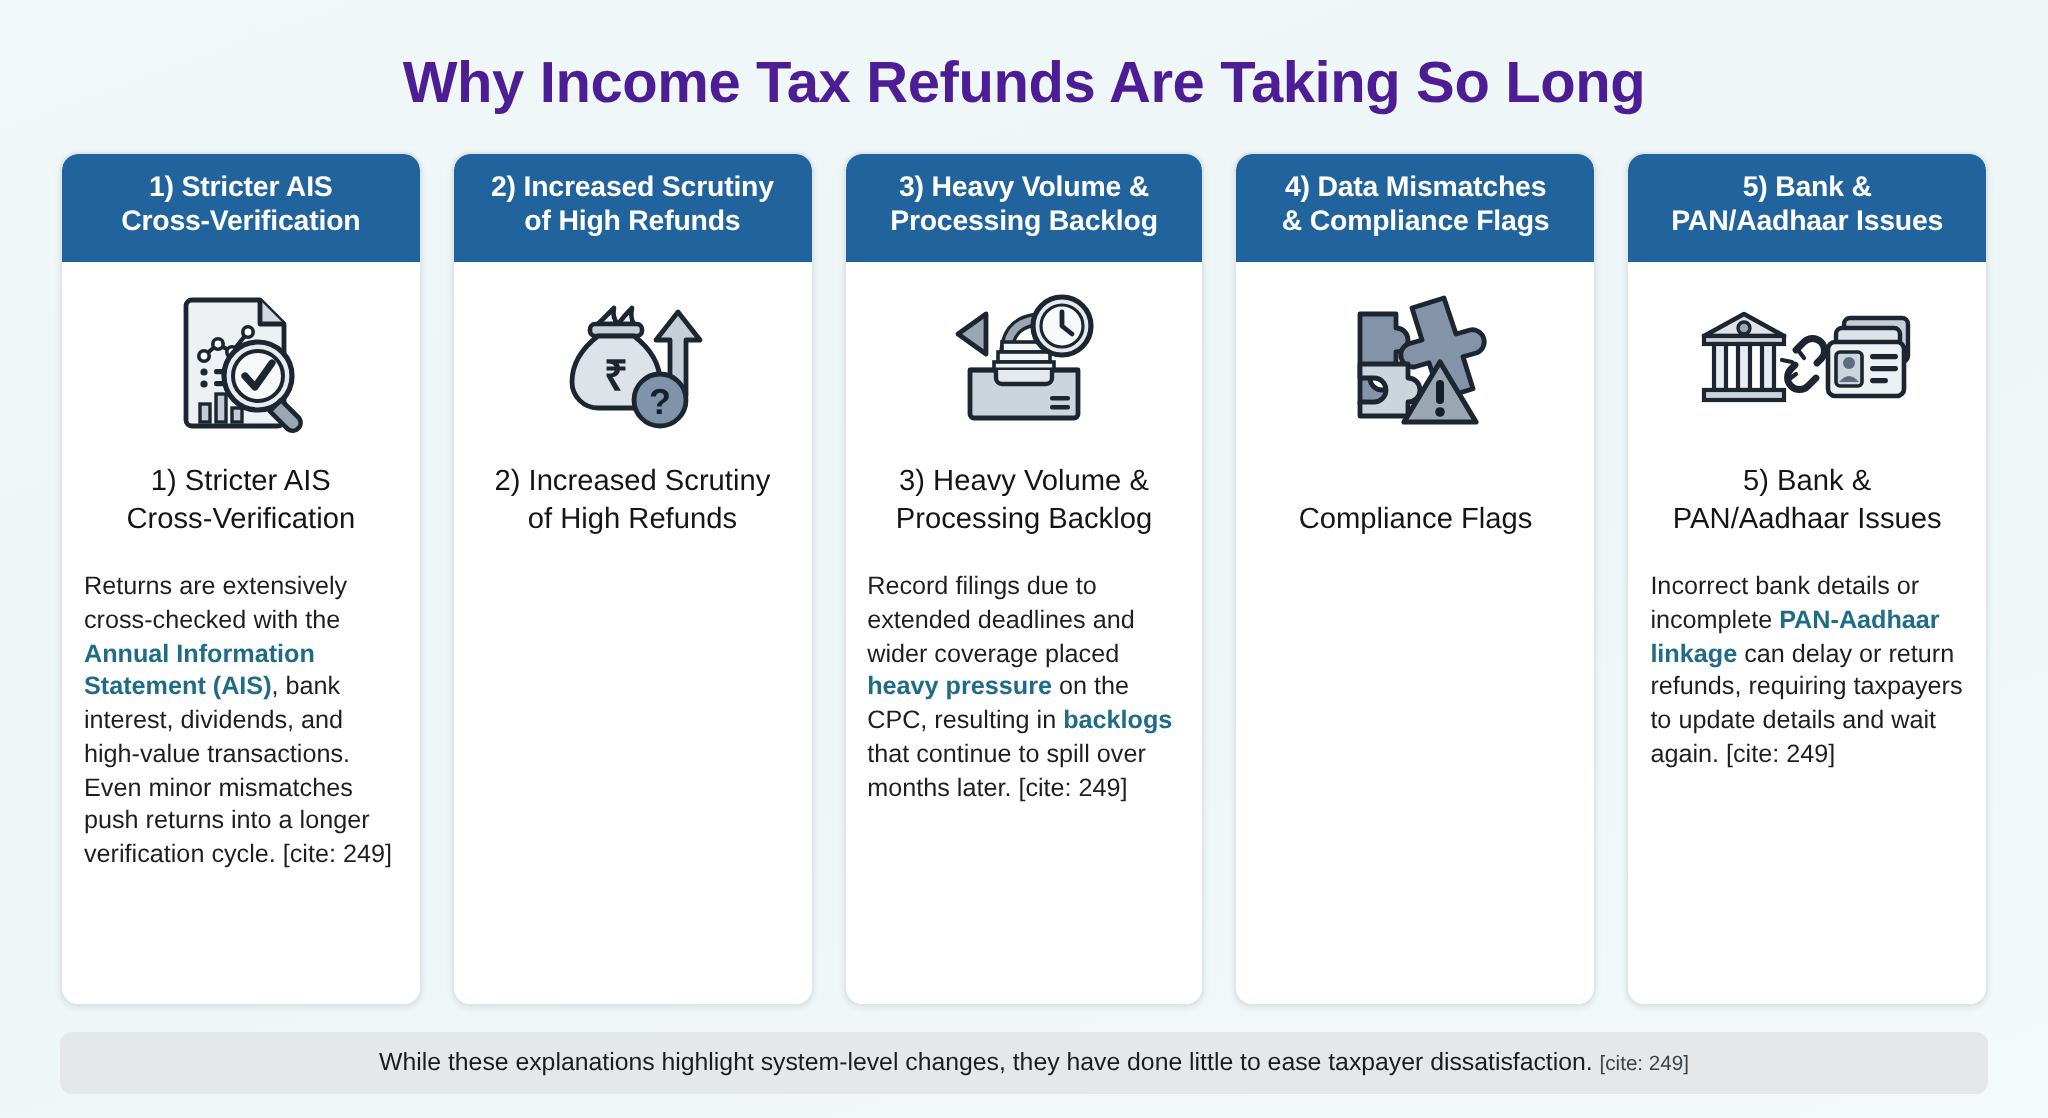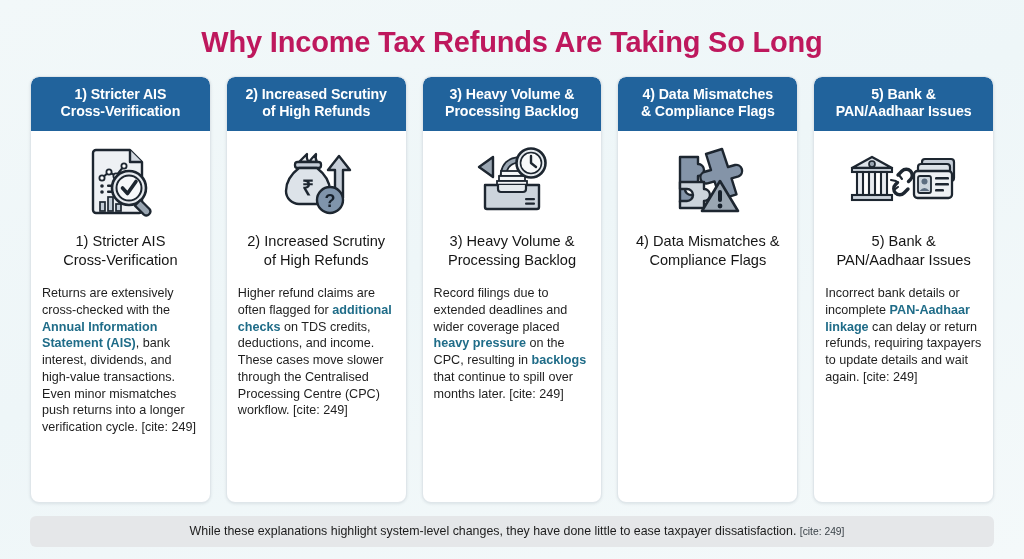--- a/index.html
+++ b/index.html
@@ -29,21 +29,21 @@
   
   .header {
     text-align: center;
     flex: 0 0 auto;
   }
 
   .title {
     font-size: 29px;
     font-weight: bold;
     letter-spacing: -0.2px;
-    color: #be185d;
+    color: #4c1d95;
     line-height: 1.16;
     padding-top: 4px;
   }
 
   .subtitle {
     margin-top: 10px;
     font-size: 13.6px;
     color: #23282d;
     line-height: 1.3;
     white-space: nowrap;
@@ -213,24 +213,20 @@
             <text x="31" y="51" font-family="'Liberation Sans',sans-serif" font-size="21" font-weight="bold" text-anchor="middle" fill="#1d2630">₹</text>
             <path d="M58 54 v-28 l-7 0 l11 -14 l11 14 l-7 0 v28 z" fill="#c6ced8" stroke="#1d2630" stroke-width="2.4" stroke-linejoin="round"></path>
             <circle cx="53" cy="56" r="13" fill="#7f94ab" stroke="#1d2630" stroke-width="2.4"></circle>
             <text x="53" y="63" font-family="'Liberation Sans',sans-serif" font-size="18" font-weight="bold" text-anchor="middle" fill="#16202b">?</text>
           </svg>
         </div>
         <div class="card-title">
           <span>2) Increased Scrutiny</span><br>
           <span>of High Refunds</span>
         </div>
-        <div class="card-text">
-          <span>Higher refund claims are often flagged for </span><span class="hl">additional checks</span><span> on TDS credits, deductions, and income.
-These cases move slower through the Centralised Processing Centre (CPC) workflow. [cite: 249]</span>
-        </div>
       </div>
     </div>
 
     <div class="card">
       <div class="card-header">
         <span>3) Heavy Volume &amp;</span><br>
         <span>Processing Backlog</span>
       </div>
       <div class="card-body">
         <div class="icon-wrap">
@@ -270,21 +266,21 @@
           <svg width="76" height="72" viewBox="0 0 76 72">
             <path d="M10 12 h18 v7 a6 6 0 0 1 6 6 a6 6 0 0 1 -6 6 v7 h-7 a6 6 0 0 0 -6 6 a6 6 0 0 0 6 6 h7 v7 h-18 z" fill="#8494a8" stroke="#1d2630" stroke-width="2.4" stroke-linejoin="round"></path>
             <path d="M36 9 l16 -5 l6 18 l7 -2 a6 6 0 0 1 3.5 11.4 l-7 2 l5 16 l-16 5 l-6 -18 l-7 2 a6 6 0 0 1 -3.5 -11.4 l7 -2 z" fill="#8494a8" stroke="#1d2630" stroke-width="2.4" stroke-linejoin="round"></path>
             <path d="M28 37 h6 v7 a6 6 0 0 1 6 6 a6 6 0 0 1 -6 6 v7 h-24 v-7 h7 a6 6 0 0 0 6 -6 a6 6 0 0 0 -6 -6 h-7 v-7 h18 z" fill="#ccd4dc" stroke="#1d2630" stroke-width="2.4" stroke-linejoin="round"></path>
             <path d="M50 36 l18 30 h-36 z" fill="#9aa6b2" stroke="#1d2630" stroke-width="2.6" stroke-linejoin="round"></path>
             <rect x="48" y="45" width="4" height="12" rx="2" fill="#16202b"></rect>
             <circle cx="50" cy="61" r="2.4" fill="#16202b"></circle>
           </svg>
         </div>
         <div class="card-title">
-          <span>4) Data Mismatches &amp;</span><br>
+          <br>
           <span>Compliance Flags</span>
         </div>
       </div>
     </div>
 
     <div class="card">
       <div class="card-header">
         <span>5) Bank &amp;</span><br>
         <span>PAN/Aadhaar Issues</span>
       </div>

